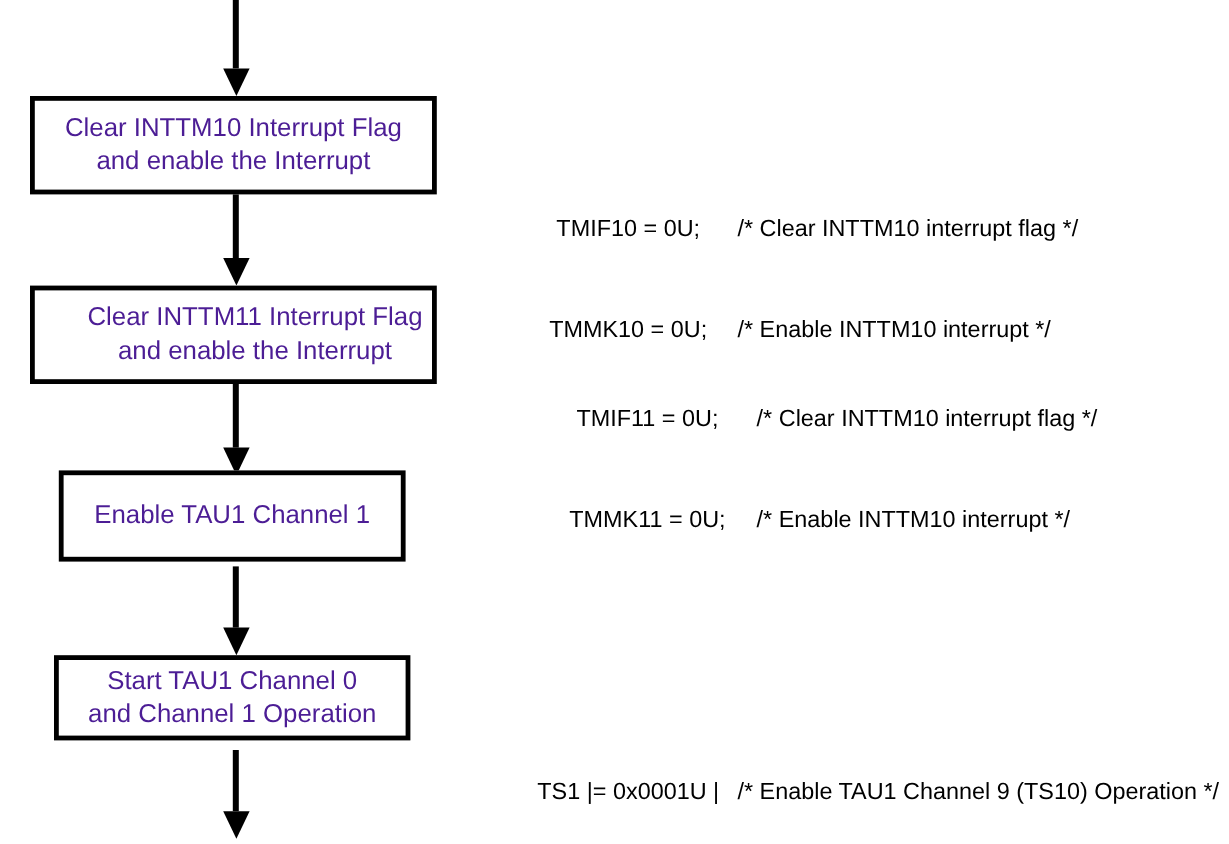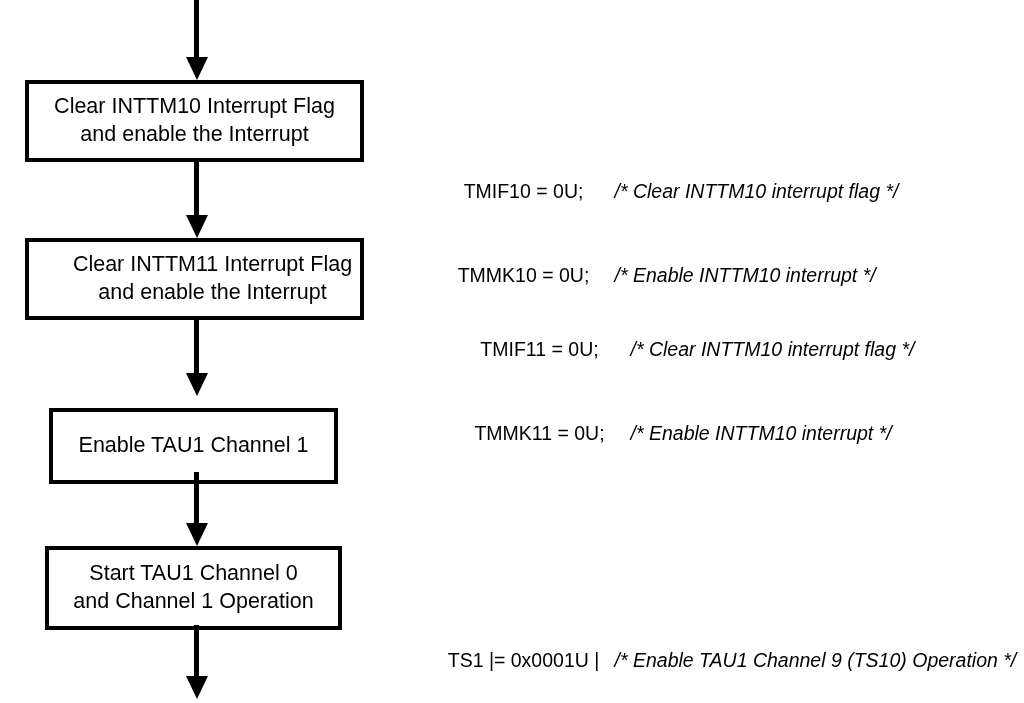--- a/index.html
+++ b/index.html
@@ -26,21 +26,21 @@
     box-sizing: border-box;
     border: 4px solid #000000;
     background: #ffffff;
     display: flex;
     flex-direction: column;
     align-items: center;
     justify-content: center;
     text-align: center;
     line-height: 1.30;
     font-size: 21.5px;
-    color: #000000;
+    color: #4c1d95;
   }
   .proc-box .line {
     display: block;
     white-space: nowrap;
   }
 
   
   .conn {
     position: absolute;
   }
@@ -73,21 +73,20 @@
     display: block;
     height: 28px;
   }
   .code-group .stmt {
     display: inline-block;
     width: 182px;
     text-align: center;
   }
   .code-group .cmt {
     display: inline-block;
-    font-style: italic;
   }
 </style>
 </head>
 <body>
 
 <div id="canvas">
 
   <div class="conn" style="left:194px; top:0px; width:5px; height:80px;">
     <div class="shaft" style="height:57px;"></div>
     <div class="head" style="top:57px;"></div>
@@ -124,31 +123,31 @@
     <span class="code-row">
       <span class="stmt">TMMK11 = 0U;</span><span class="cmt">/* Enable INTTM10 interrupt */</span>
     </span>
   </div>
 
   <div class="conn" style="left:194px; top:320px; width:5px; height:76px;">
     <div class="shaft" style="height:53px;"></div>
     <div class="head" style="top:53px;"></div>
   </div>
 
-  <div class="proc-box" style="left:49px; top:408px; width:289px; height:76px;">
+  <div class="proc-box" style="left:49px; top:392px; width:289px; height:76px;">
     <span class="line">Enable TAU1 Channel 1</span>
   </div>
 
 
   <div class="conn" style="left:194px; top:472px; width:5px; height:74px;">
     <div class="shaft" style="height:51px;"></div>
     <div class="head" style="top:51px;"></div>
   </div>
 
-  <div class="proc-box" style="left:45px; top:546px; width:297px; height:84px;">
+  <div class="proc-box" style="left:45px; top:546px; width:297px; height:71px;">
     <span class="line">Start TAU1 Channel 0</span>
     <span class="line">and Channel 1 Operation</span>
   </div>
 
   <div class="code-group" style="left:400px; top:562px;">
     <span class="code-row">
       <span class="stmt">TS1 |= 0x0001U |</span><span class="cmt">/* Enable TAU1 Channel 9 (TS10) Operation */</span>
     </span>
     <span class="code-row">
       

